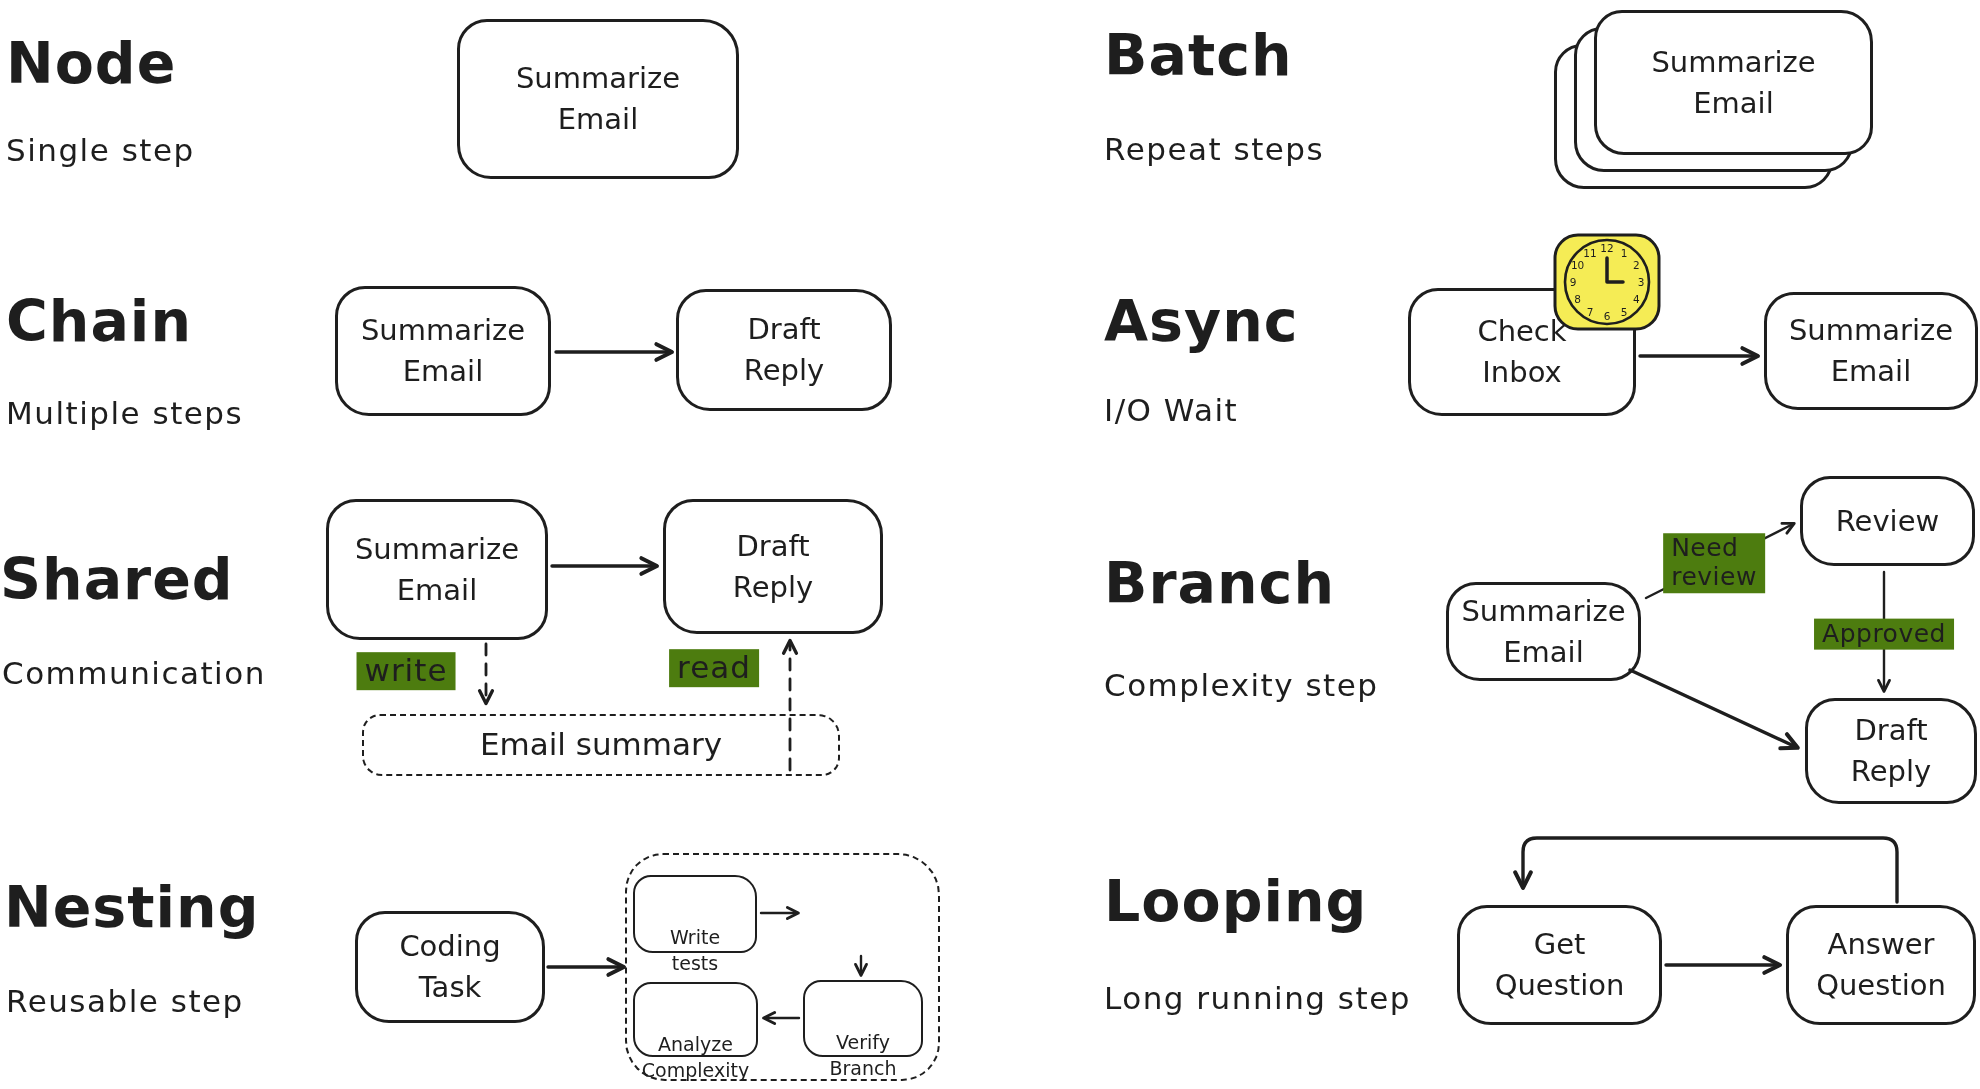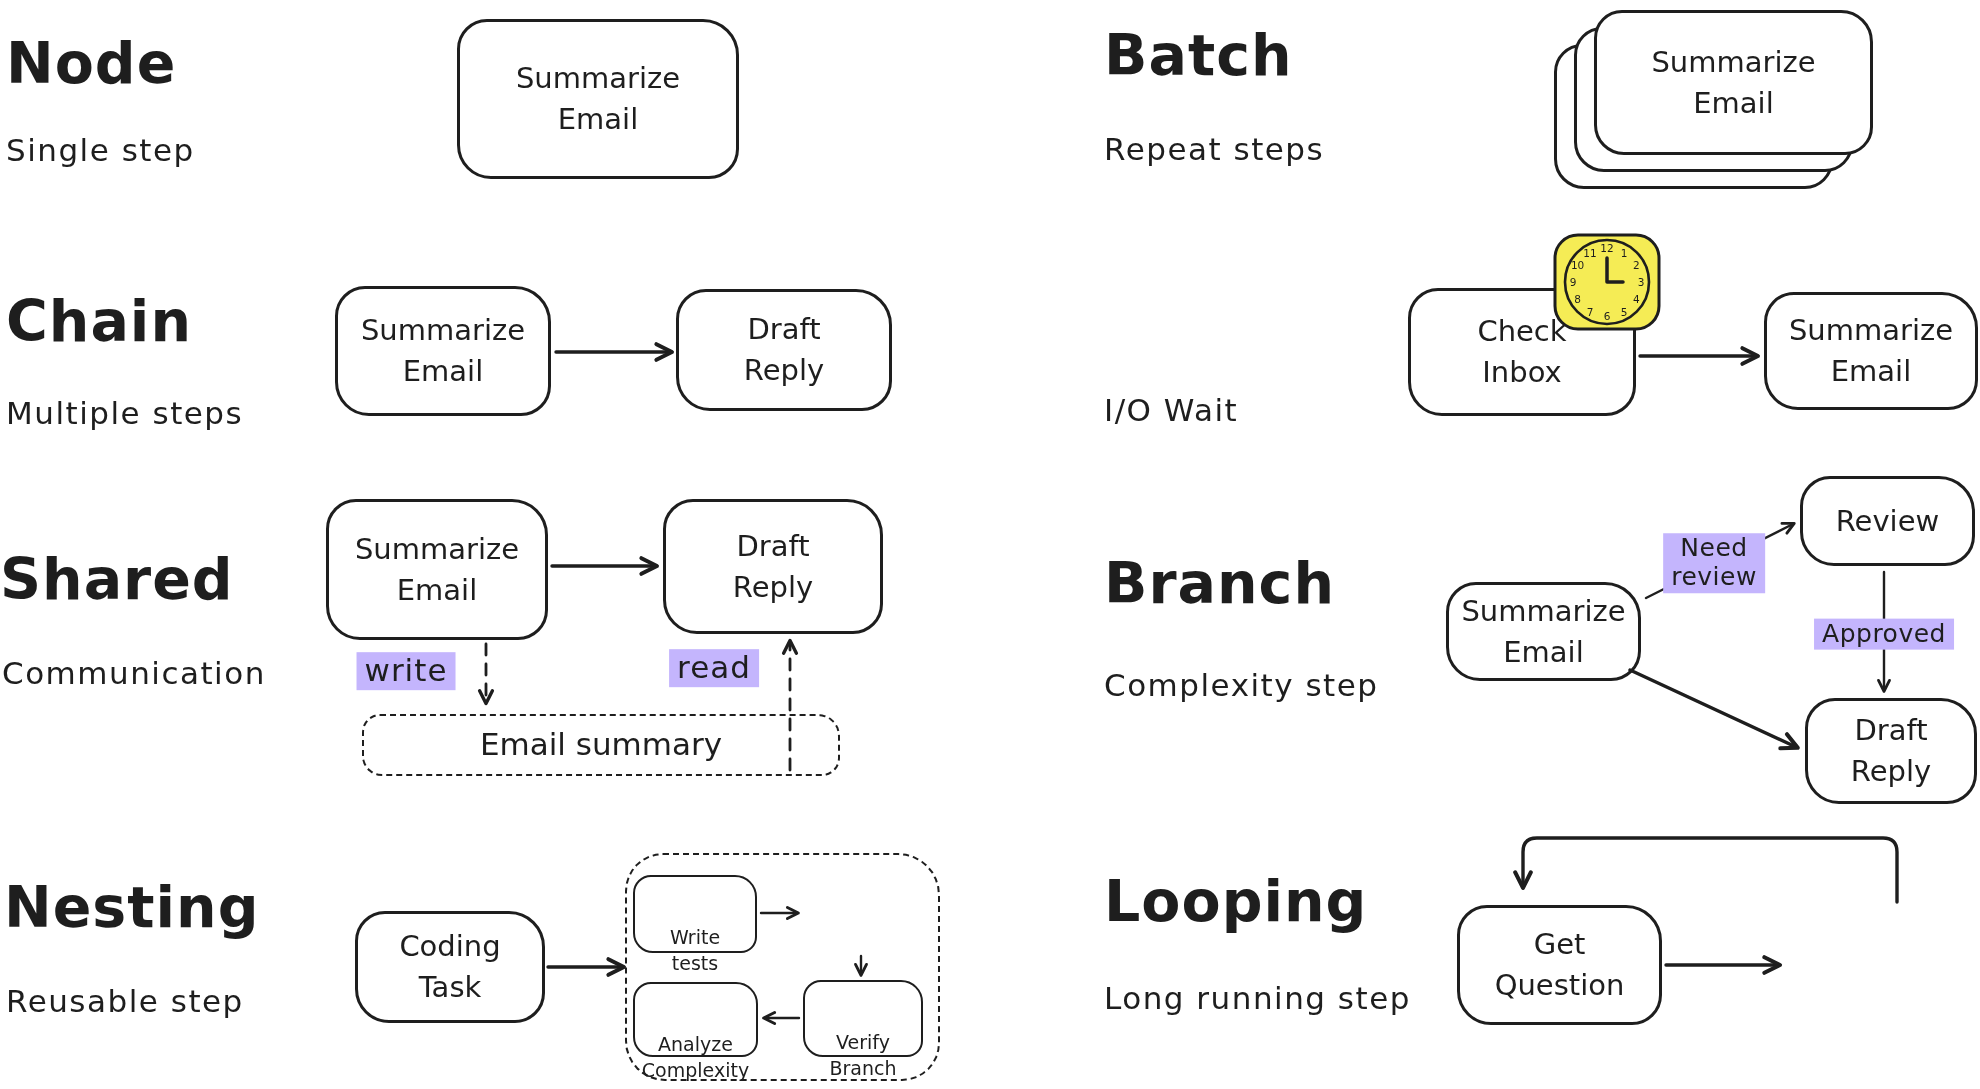--- a/index.html
+++ b/index.html
@@ -64,25 +64,24 @@
     text-align: center;
   }
   .overlay { position: absolute; left: 0; top: 0; pointer-events: none; }
   .conn { fill: none; stroke: var(--stroke, #1e1e1e); stroke-width: 3.4; stroke-linecap: round; stroke-linejoin: round; }
   .conn.thin { stroke-width: 2.4; }
   .conn.dash { stroke-width: 2.8; stroke-dasharray: 11 9; }
   #ah path { fill: none; stroke: var(--stroke, #1e1e1e); stroke-width: 2.1; stroke-linecap: round; stroke-linejoin: round; }
   .conn-label {
     position: absolute;
     transform: translate(-50%, -50%);
-    background: #c4b5fd;
+    background: #4d7c0f;
     padding: 1px 8px;
     font-size: 31px;
     letter-spacing: 1px;
-    text-align: center;
     white-space: nowrap;
     line-height: 1.15;
   }
   .conn-label.small { font-size: 25px; letter-spacing: 0.5px; }
   .conn-label.wrapword { white-space: normal; width: min-content; }
   .clock { position: absolute; }
   .clock-num { font-size: 10.5px; fill: var(--stroke, #1e1e1e); text-anchor: middle; dominant-baseline: central; font-family: "DejaVu Sans", "Liberation Sans", sans-serif; }
 </style>
 </head>
 <body>
@@ -133,20 +132,21 @@
   </div>
 
   <div class="title" style="left:1104px; top:24px">Batch</div>
   <div class="subtitle" style="left:1104px; top:132px">Repeat steps</div>
   <div class="batch-card" style="left:1554px; top:44px"></div>
   <div class="batch-card" style="left:1574px; top:27px"></div>
   <div class="batch-card" style="left:1594px; top:10px">
     <span class="lbl wrap2">Summarize Email</span>
   </div>
 
+  <div class="title" style="left:1104px; top:290px">Async</div>
   <div class="subtitle" style="left:1104px; top:393px">I/O Wait</div>
   <div class="box" style="left:1408px; top:288px; width:228px; height:128px">
     <span class="lbl wrap2">Check Inbox</span>
   </div>
   <div class="box" style="left:1764px; top:292px; width:214px; height:118px">
     <span class="lbl wrap2">Summarize Email</span>
   </div>
 
   <div class="title" style="left:1104px; top:552px">Branch</div>
   <div class="subtitle" style="left:1104px; top:668px">Complexity step</div>
@@ -157,20 +157,23 @@
     <span class="lbl">Review</span>
   </div>
   <div class="box" style="left:1805px; top:698px; width:172px; height:106px">
     <span class="lbl wrap2">Draft Reply</span>
   </div>
 
   <div class="title" style="left:1104px; top:870px">Looping</div>
   <div class="subtitle" style="left:1104px; top:981px">Long running step</div>
   <div class="box" style="left:1457px; top:905px; width:205px; height:120px">
     <span class="lbl wrap2">Get Question</span>
+  </div>
+  <div class="box" style="left:1786px; top:905px; width:190px; height:120px">
+    <span class="lbl wrap2">Answer Question</span>
   </div>
 
   <svg class="overlay" width="1980" height="1089" viewBox="0 0 1980 1089">
     <defs>
       <marker id="ah" viewBox="0 0 14 14" refX="10" refY="7" markerWidth="8" markerHeight="8" orient="auto">
         <path d="M3,3 L11,7 L3,11"></path>
       </marker>
     </defs>
 
     <path class="conn" d="M 556 352 L 670 352" marker-end="url(#ah)"></path>

